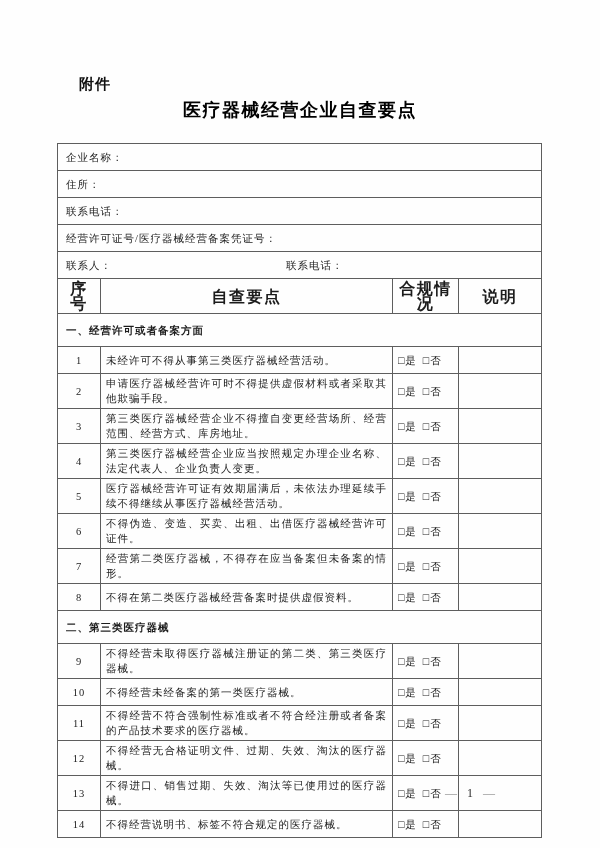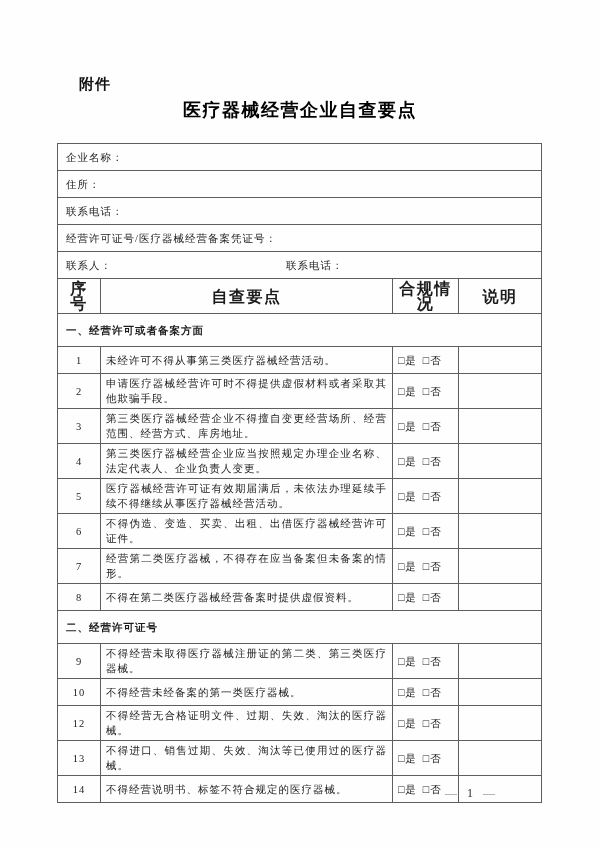--- a/index.html
+++ b/index.html
@@ -116,31 +116,37 @@
           <td class="comp-cell"><span class="opt">□是</span><span class="opt">□否</span></td>
           <td class="note-cell"></td>
         </tr>
         <tr class="item-row">
           <td class="no-cell">8</td>
           <td class="text-cell">不得在第二类医疗器械经营备案时提供虚假资料。</td>
           <td class="comp-cell"><span class="opt">□是</span><span class="opt">□否</span></td>
           <td class="note-cell"></td>
         </tr>
         <tr class="section-row">
-          <td colspan="4">二、经营许可证号</td>
+          <td colspan="4">二、第三类医疗器械</td>
         </tr>
         <tr class="item-row">
           <td class="no-cell">9</td>
           <td class="text-cell">不得经营未取得医疗器械注册证的第二类、第三类医疗器械。</td>
           <td class="comp-cell"><span class="opt">□是</span><span class="opt">□否</span></td>
           <td class="note-cell"></td>
         </tr>
         <tr class="item-row">
           <td class="no-cell">10</td>
           <td class="text-cell">不得经营未经备案的第一类医疗器械。</td>
+          <td class="comp-cell"><span class="opt">□是</span><span class="opt">□否</span></td>
+          <td class="note-cell"></td>
+        </tr>
+        <tr class="item-row">
+          <td class="no-cell">11</td>
+          <td class="text-cell">不得经营不符合强制性标准或者不符合经注册或者备案的产品技术要求的医疗器械。</td>
           <td class="comp-cell"><span class="opt">□是</span><span class="opt">□否</span></td>
           <td class="note-cell"></td>
         </tr>
         <tr class="item-row">
           <td class="no-cell">12</td>
           <td class="text-cell">不得经营无合格证明文件、过期、失效、淘汰的医疗器械。</td>
           <td class="comp-cell"><span class="opt">□是</span><span class="opt">□否</span></td>
           <td class="note-cell"></td>
         </tr>
         <tr class="item-row">

